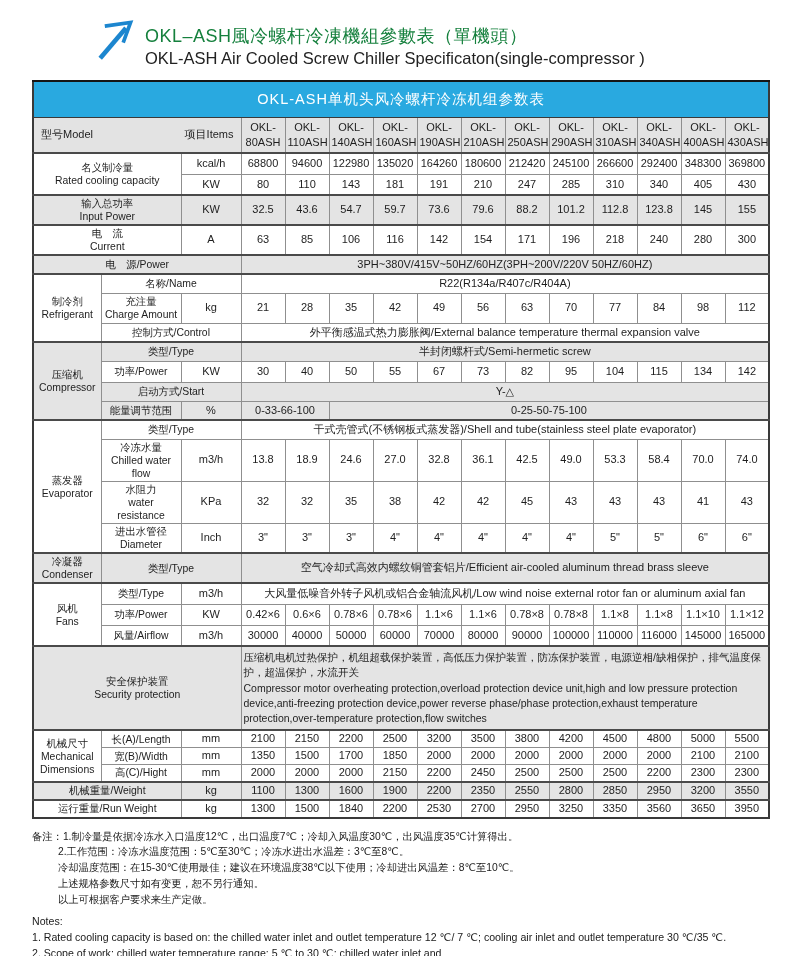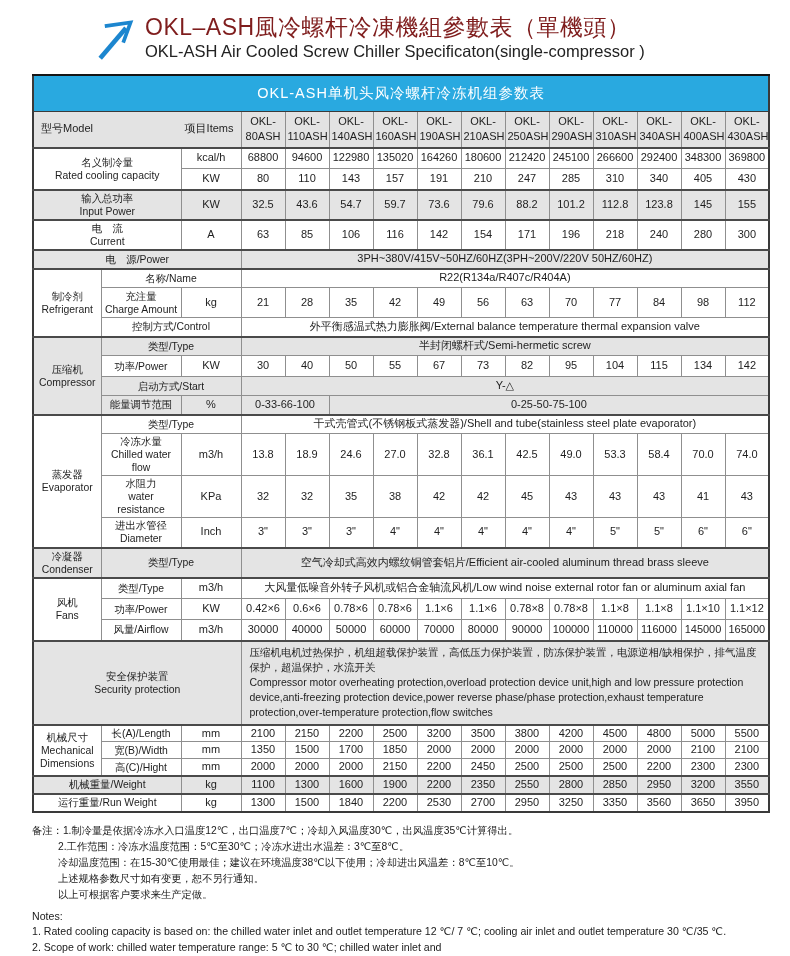--- a/index.html
+++ b/index.html
@@ -3,41 +3,41 @@
 <meta charset="utf-8">
 <style>
   html,body{margin:0;padding:0;background:#fff;}
   body{width:790px;font-family:"Liberation Sans","DejaVu Sans",sans-serif;color:#222;}
   .page{width:790px;}
 
   
   .hdr{display:flex;align-items:flex-start;gap:9px;padding:14px 0 8px 92px;}
   .arrow{width:44px;height:46px;flex:0 0 auto;margin-top:2px;}
   .arrow path{stroke:#1c86cf;fill:none;}
-  .t-zh{font-size:23px;color:#7f1d1d;letter-spacing:.5px;line-height:1.15;}
+  .t-zh{font-size:18px;color:#15803d;letter-spacing:.5px;line-height:1.15;margin-top:12px;}
   .t-en{font-size:16.5px;color:#222;margin-top:2px;}
 
   
   .twrap{margin:4px 32px 0 32px;}
   table.spec{border-collapse:collapse;table-layout:fixed;width:736px;border:2px solid #3a3a3a;}
   .spec th,.spec td{border:1px solid #8f8f8f;text-align:center;vertical-align:middle;
       padding:1px 2px;font-weight:400;color:#1e1e1e;background:#fff;line-height:1.25;overflow:hidden;}
   tr.cap-row .cap{background:#29a9e0;color:#fff;font-size:14.5px;letter-spacing:1px;
       height:23px;border:1px solid #3a3a3a;border-top:2px solid #151515;padding:6px 0;}
   tr.mhead{height:36px;}
   tr.mhead th{font-size:11px;background:#e3e3e3;}
   .mcell div{line-height:1.35;}
   .corner{position:relative;background-image:linear-gradient(to bottom right,
       transparent calc(50% - 1px),#8f8f8f calc(50% - 1px),#8f8f8f calc(50% + 1px),transparent calc(50% + 1px));}
   .corner-in{display:flex;justify-content:space-between;align-items:center;height:100%;padding:0 5px;font-size:11px;}
   tr.shade td,tr.shade th{background:#e4e4e4;}
   tr.sep td,tr.sep th{border-top:2px solid #4a4a4a;}
   td.val,td.unit,td.vspan{font-size:11px;}
   td.lab,td.grp{font-size:10.4px;white-space:pre-line;line-height:1.25;}
-  td.blk{text-align:left;font-size:10.5px;white-space:pre-line;line-height:1.45;padding:3px 8px;margin-left:38px;}
+  td.blk{text-align:left;font-size:10.5px;white-space:pre-line;line-height:1.45;padding:3px 2px;margin-left:38px;}
 
   
   .notes{margin:10px 0 0 32px;}
   .notes-zh{font-size:10.3px;line-height:1.55;color:#1a1a1a;}
   .notes-zh .ind{padding-left:26px;}
   .notes-en{font-size:10.6px;line-height:1.48;color:#1a1a1a;margin-top:6px;}
 </style>
 </head>
 <body>
 
@@ -150,21 +150,21 @@
             <td class="val">266600</td>
             <td class="val">292400</td>
             <td class="val">348300</td>
             <td class="val">369800</td>
           </tr>
           <tr style="height: 21px;">
             <td class="unit">KW</td>
             <td class="val">80</td>
             <td class="val">110</td>
             <td class="val">143</td>
-            <td class="val">157</td>
+            <td class="val">181</td>
             <td class="val">191</td>
             <td class="val">210</td>
             <td class="val">247</td>
             <td class="val">285</td>
             <td class="val">310</td>
             <td class="val">340</td>
             <td class="val">405</td>
             <td class="val">430</td>
           </tr>
           <tr class="shade sep" style="height: 27px;">

